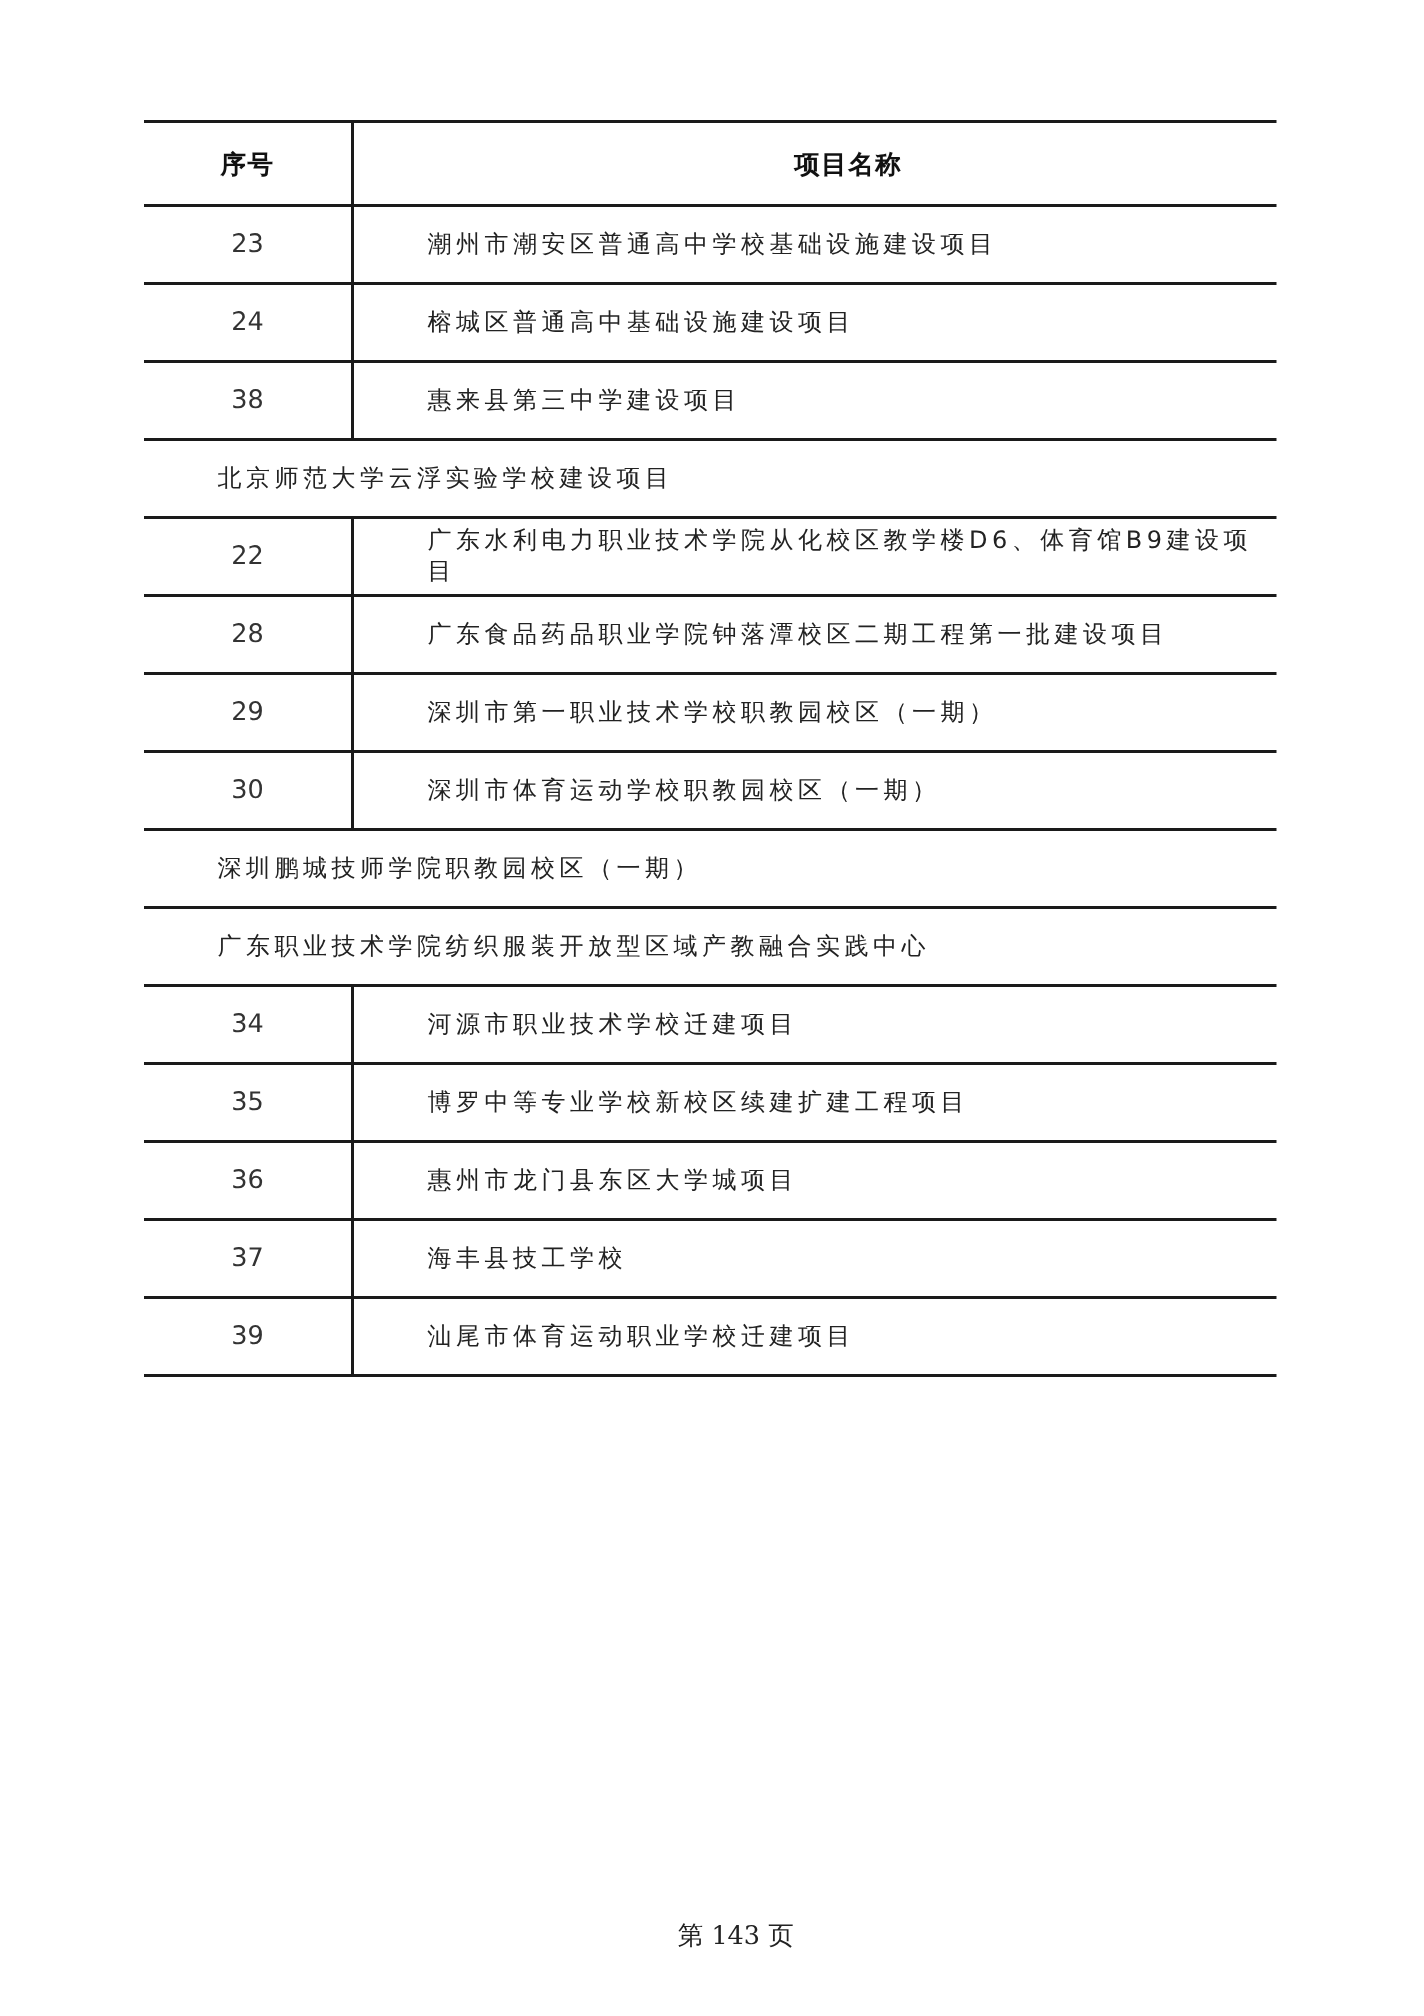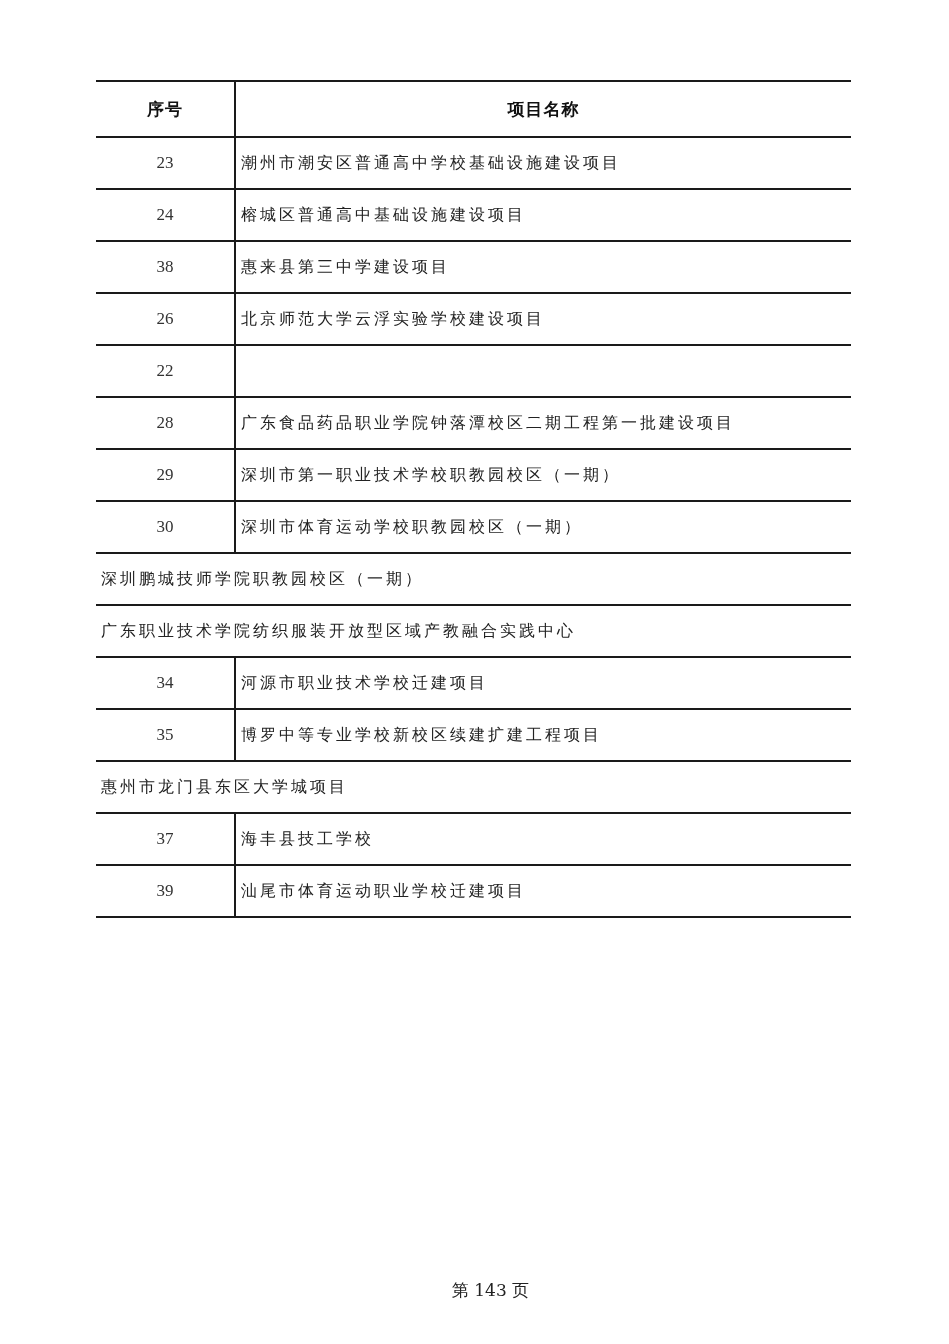--- a/index.html
+++ b/index.html
@@ -1,21 +1,21 @@
 <!DOCTYPE html>
 <html><head>
 <meta charset="utf-8">
 <style>
   html,body{margin:0;padding:0;background:#fff;}
   body{width:949px;height:1344px;position:relative;font-family:"DejaVu Sans",sans-serif;color:#1a1a1a;}
   .tbl{position:absolute;left:96px;top:80px;width:755px;}
   .row{display:flex;border-bottom:2px solid #1a1a1a;height:52px;box-sizing:border-box;}
   .row.head{border-top:2px solid #1a1a1a;height:58px;}
-  .c1{width:138px;border-right:2px solid #1a1a1a;display:flex;align-items:center;justify-content:center;font-size:17px;color:#333;font-family:Liberation Serif, serif;}
-  .c2{flex:1;display:flex;align-items:center;padding-left:5px;font-size:16px;letter-spacing:3px;color:#222;}
+  .c1{width:138px;border-right:2px solid #1a1a1a;display:flex;align-items:center;justify-content:center;font-size:17px;color:#333;}
+  .c2{flex:1;display:flex;align-items:center;padding-left:5px;font-size:16px;letter-spacing:3px;color:#222;margin-left:44px;}
   .head .c1,.head .c2{font-weight:bold;font-size:17px;letter-spacing:1px;justify-content:center;padding-left:0;color:#111;}
   .footer{position:absolute;top:1279px;left:16px;width:949px;text-align:center;font-family:"DejaVu Serif",serif;font-size:17px;color:#222;}
 </style>
 </head>
 <body>
 
 <div class="tbl">
   <div class="row head">
     <div class="c1">序号</div>
     <div class="c2">项目名称</div>
@@ -27,25 +27,25 @@
       </div>
       <div class="row">
         <div class="c1">24</div>
         <div class="c2">榕城区普通高中基础设施建设项目</div>
       </div>
       <div class="row">
         <div class="c1">38</div>
         <div class="c2">惠来县第三中学建设项目</div>
       </div>
       <div class="row">
-        <div class="c1">26</div>
         <div class="c2">北京师范大学云浮实验学校建设项目</div>
       </div>
       <div class="row">
         <div class="c1">22</div>
+        <div class="c2">广东水利电力职业技术学院从化校区教学楼D6、体育馆B9建设项目</div>
       </div>
       <div class="row">
         <div class="c1">28</div>
         <div class="c2">广东食品药品职业学院钟落潭校区二期工程第一批建设项目</div>
       </div>
       <div class="row">
         <div class="c1">29</div>
         <div class="c2">深圳市第一职业技术学校职教园校区（一期）</div>
       </div>
       <div class="row">
@@ -60,20 +60,21 @@
       </div>
       <div class="row">
         <div class="c1">34</div>
         <div class="c2">河源市职业技术学校迁建项目</div>
       </div>
       <div class="row">
         <div class="c1">35</div>
         <div class="c2">博罗中等专业学校新校区续建扩建工程项目</div>
       </div>
       <div class="row">
+        <div class="c1">36</div>
         <div class="c2">惠州市龙门县东区大学城项目</div>
       </div>
       <div class="row">
         <div class="c1">37</div>
         <div class="c2">海丰县技工学校</div>
       </div>
       <div class="row">
         <div class="c1">39</div>
         <div class="c2">汕尾市体育运动职业学校迁建项目</div>
       </div>

